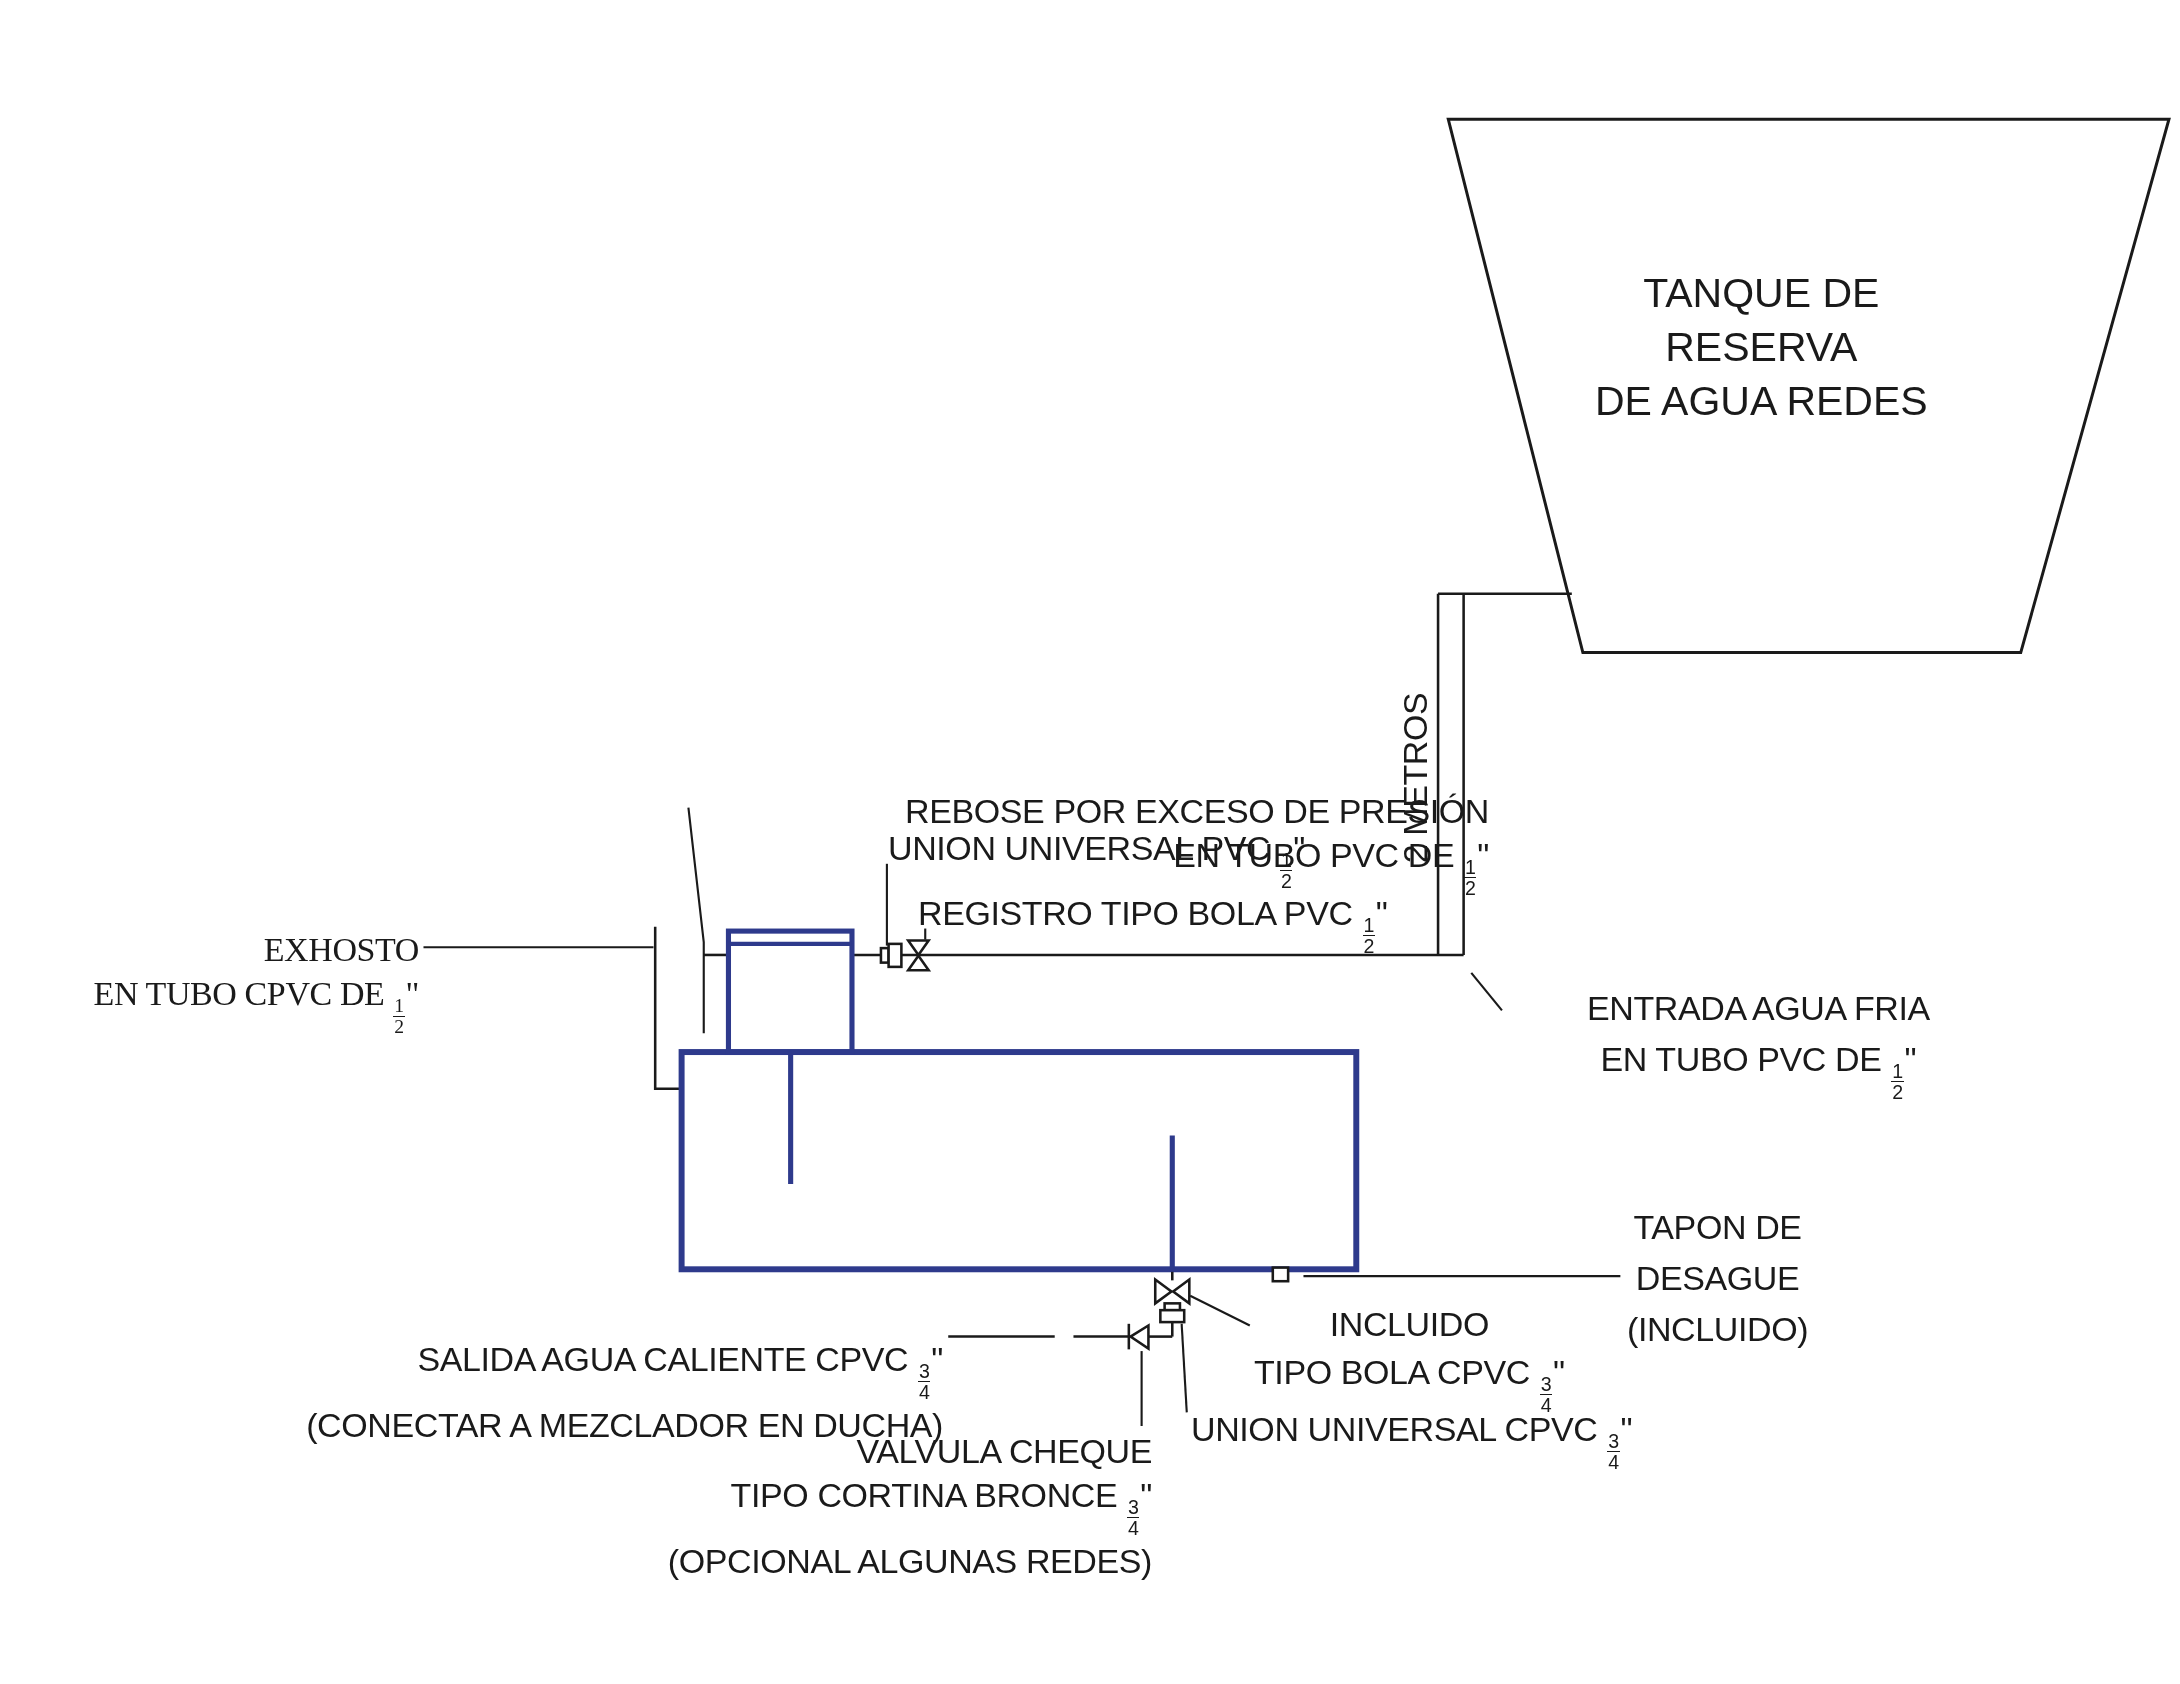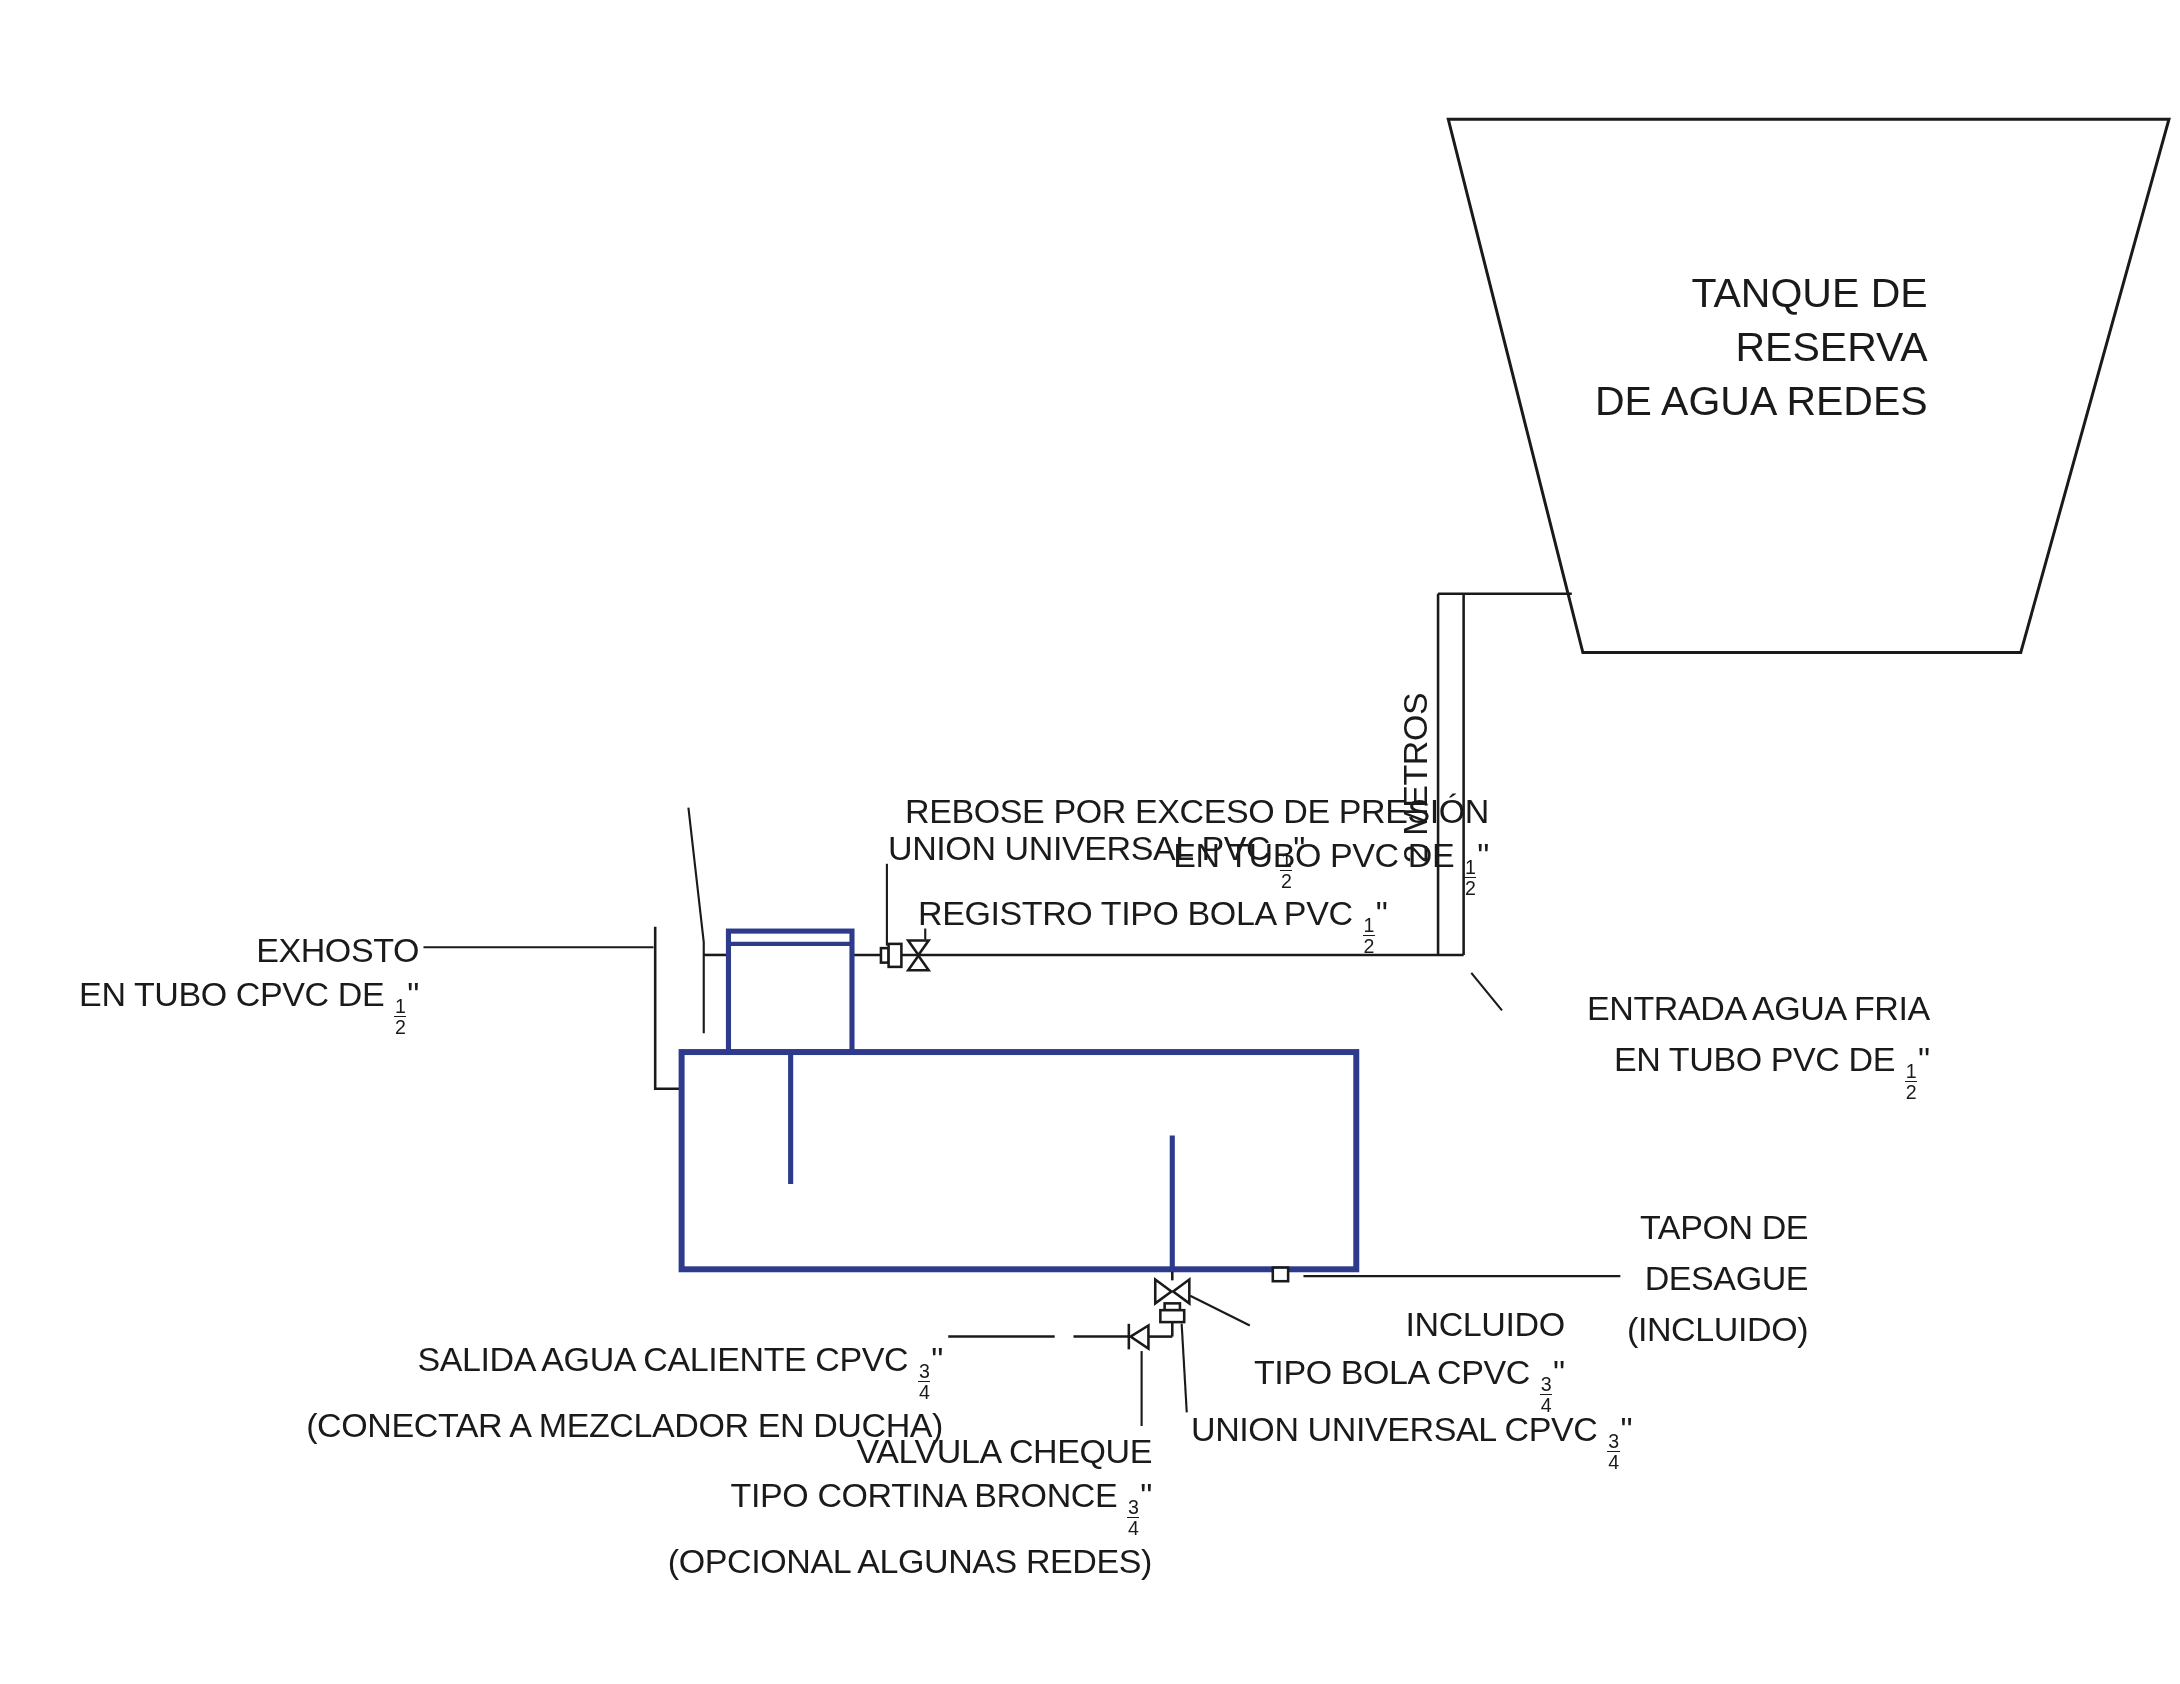--- a/index.html
+++ b/index.html
@@ -4,29 +4,29 @@
 <style>
   html,body{margin:0;padding:0;background:#ffffff;}
   #canvas{
     position:relative;width:2181px;height:1685px;background:#ffffff;overflow:hidden;
     font-family:"Liberation Sans","DejaVu Sans",sans-serif;color:#1a1a1a;
   }
   #diagram-svg{position:absolute;left:0;top:0;}
   .lbl{position:absolute;font-size:34px;line-height:44px;letter-spacing:-0.4px;white-space:nowrap;}
   .lbl .ln{white-space:nowrap;}
   .align-r{text-align:right;}
-  .align-l{text-align:right;}
+  .align-l{text-align:center;}
   
   .fr{display:inline-flex;flex-direction:column;align-items:center;font-size:19.6px;line-height:1.05;vertical-align:-6.8px;margin:0 0.9px;}
   .fr i{font-style:normal;}
   .fr i:first-child{border-bottom:1.7px solid #1a1a1a;padding:0 0.9px;}
   
   #tank-title{left:1595px;top:266px;font-size:41px;line-height:54px;letter-spacing:0;}
   #lbl-rebose{right:692px;top:789px;}
-  #lbl-exhosto{right:1762px;top:928px;left:auto;}
+  #lbl-exhosto{right:1762px;top:928px;left:auto;font-family:Liberation Serif, serif;}
   #lbl-union-pvc{left:888px;top:826px;}
   #lbl-registro-pvc{left:918px;top:891px;}
   #lbl-2metros{left:1313px;top:756px;width:204px;text-align:center;transform:rotate(-90deg);}
   #lbl-entrada{left:1587px;top:983px;line-height:51px;}
   #lbl-tapon{left:1627px;top:1202px;line-height:51px;}
   #lbl-salida{right:1238px;top:1337px;}
   #lbl-registro-cpvc{left:1254px;top:1300px;line-height:48px;}
   #lbl-union-cpvc{left:1191px;top:1407px;}
   #lbl-valvula{right:1029px;top:1429px;}
 </style>

